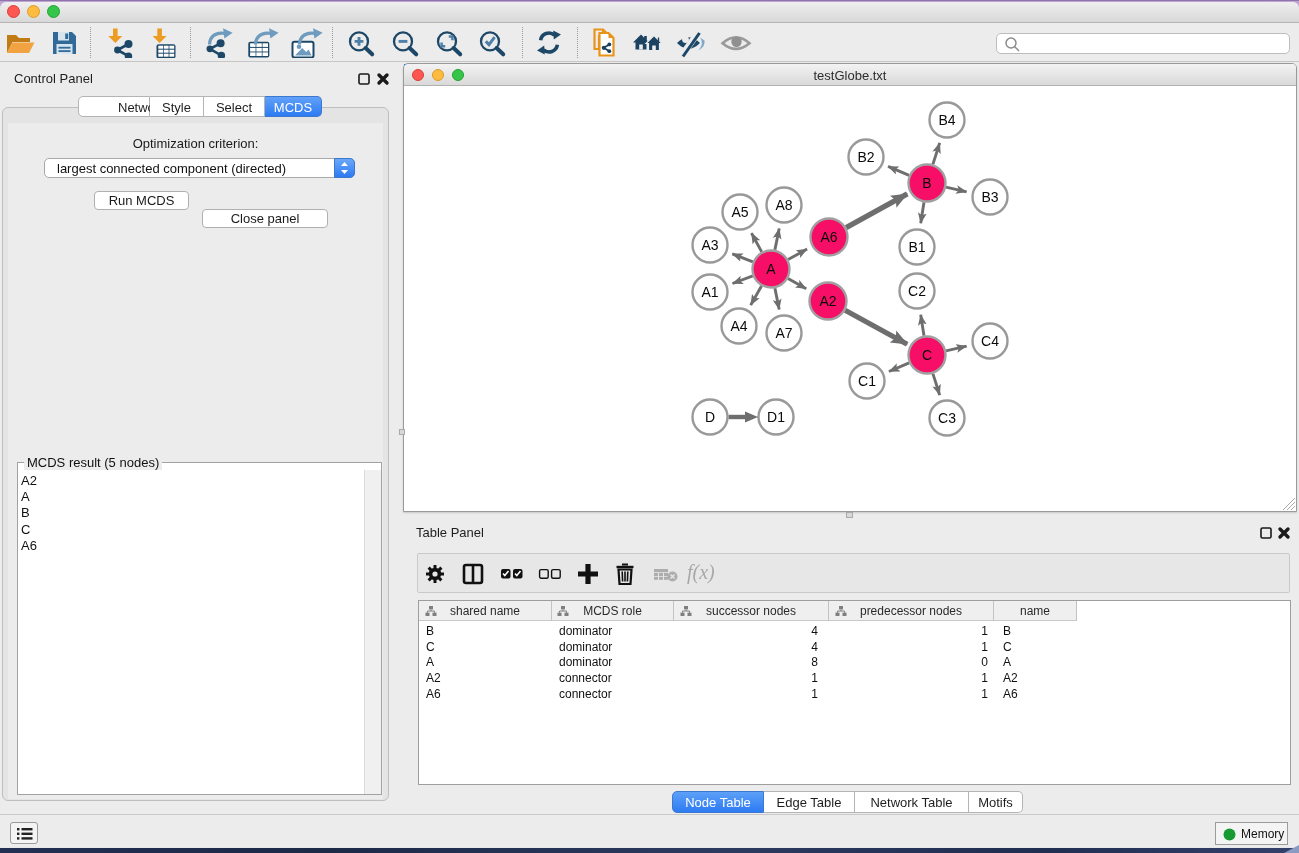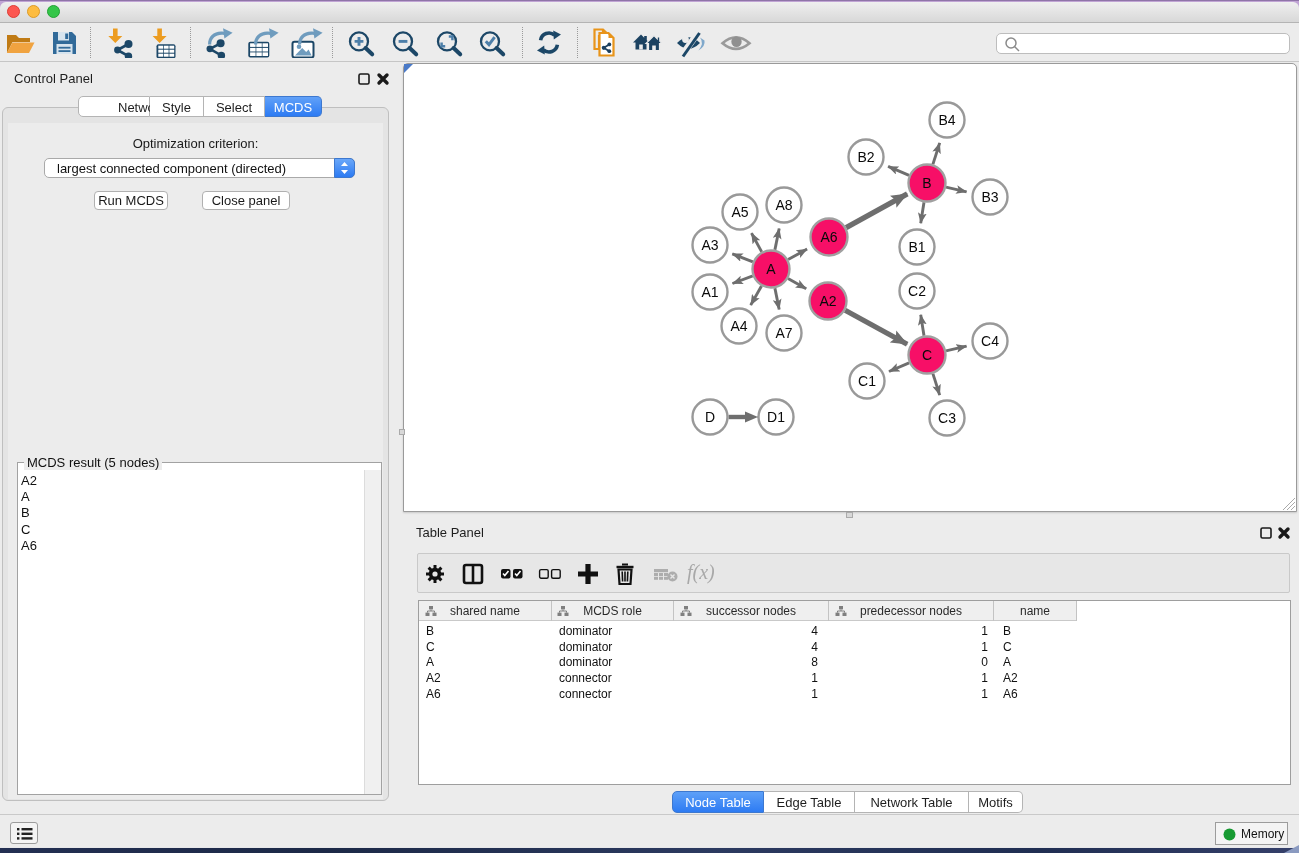--- a/index.html
+++ b/index.html
@@ -23,22 +23,22 @@
 .tabs { position:absolute; display:flex; }
 .tab { height:21px; line-height:21px; background:#fff; border:1px solid #b4b4b4; border-left:none; font-size:13px; color:#1e1e1e; text-align:center; box-sizing:border-box; }
 .tab.first { border-left:1px solid #b4b4b4; border-radius:5px 0 0 5px;padding-left:39px; }
 .tab.last { border-radius:0 5px 5px 0; }
 .tab.sel { background:linear-gradient(#61a1f8,#2d7bf3); color:#fff; border-color:#3d78cf; }
 #cp-tabs { left:78px; top:96px; }
 #opt-label { left:0; top:136px; width:391px; text-align:center; font-size:13px; color:#1a1a1a; }
 #dropdown { left:44px; top:158px; width:311px; height:20px; background:#fff; border:1px solid #a9a9a9; border-radius:5px; font-size:13px; color:#111; line-height:19px; padding-left:12px; }
 #dd-btn { left:334px; top:158px; width:21px; height:20px; background:linear-gradient(#6aa7f9,#2c7af2); border-radius:0 5px 5px 0; border:1px solid #3d78cf; }
 .btn { position:absolute; height:19px; background:#fff; border:1px solid #b0b0b0; border-radius:4px; font-size:13px; color:#1a1a1a; text-align:center; line-height:17px; }
-#btn-run { left:94px; top:191px; width:74px; }
-#btn-close { left:202px; top:191px; width:88px; }
+#btn-run { left:94px; top:191px; width:95px; }
+#btn-close { left:202px; top:209px; width:126px; }
 #grp { left:17px; top:462px; width:365px; height:333px; border:1px solid #a2a2a2; background:#fff; }
 #grp-label { left:24px; top:455px; font-size:13px; color:#111; background:#ececec; padding:0 3px; }
 #grp-scroll { left:364px; top:470px; width:17px; height:324px; background:#f0f0f0; border-left:1px solid #dcdcdc; }
 #grp-list { left:21px; top:473px; font-size:13px; color:#111; line-height:16.2px; }
 
 #netwin { left:403px; top:63px; width:894px; height:449px; background:#fff; border:1px solid #9a9a9a; border-radius:5px 5px 0 0; box-shadow:0 1px 2px rgba(0,0,0,0.15); }
 #net-title { left:0; top:0; width:892px; height:22px; background:linear-gradient(#f3f3f3,#d9d9d9); border-bottom:1px solid #b1b1b1; border-radius:4px 4px 0 0; }
 #net-title .title { position:absolute; left:0; right:0; top:4px; text-align:center; font-size:13px; color:#2d2d2d; }
 
 #tp-title { left:416px; top:525px; font-size:13px; color:#1e1e1e; }
@@ -226,20 +226,26 @@
 <div class="btn" id="btn-close">Close panel</div>
 <div class="abs" id="grp"></div>
 <div class="abs" id="grp-scroll"></div>
 <div class="abs" id="grp-label">MCDS result (5 nodes)</div>
 <div class="abs" id="grp-list">A2<br>A<br>B<br>C<br>A6</div>
 
 <div class="abs" id="netwin">
   <svg style="position:absolute;left:0;top:0" width="10" height="10">
       <path d="M0,0 L9,0 L0,9 Z" fill="#4a7ac8"></path>
     </svg>
+  <div class="abs" id="net-title">
+    <div class="tl r" style="left:8px;top:4.5px;width:12px;height:12px;"></div>
+    <div class="tl y" style="left:28px;top:4.5px;width:12px;height:12px;"></div>
+    <div class="tl g" style="left:48px;top:4.5px;width:12px;height:12px;"></div>
+    <div class="title">testGlobe.txt</div>
+  </div>
 </div>
 <svg class="abs" style="left:404px;top:86px" width="892" height="425" viewBox="404 86 892 425">
   <defs>
     <marker id="arrA" viewBox="0 0 10 8" refX="9.5" refY="4" markerWidth="11" markerHeight="9" markerUnits="userSpaceOnUse" orient="auto">
         <path d="M0,0 L10,4 L0,8 L2.2,4 Z" fill="#6e6e6e"></path>
       </marker>
     <marker id="arrB" viewBox="0 0 10 8" refX="9.5" refY="4" markerWidth="17" markerHeight="14" markerUnits="userSpaceOnUse" orient="auto">
         <path d="M0,0 L10,4 L0,8 L1.8,4 Z" fill="#6e6e6e"></path>
       </marker>
   </defs>

